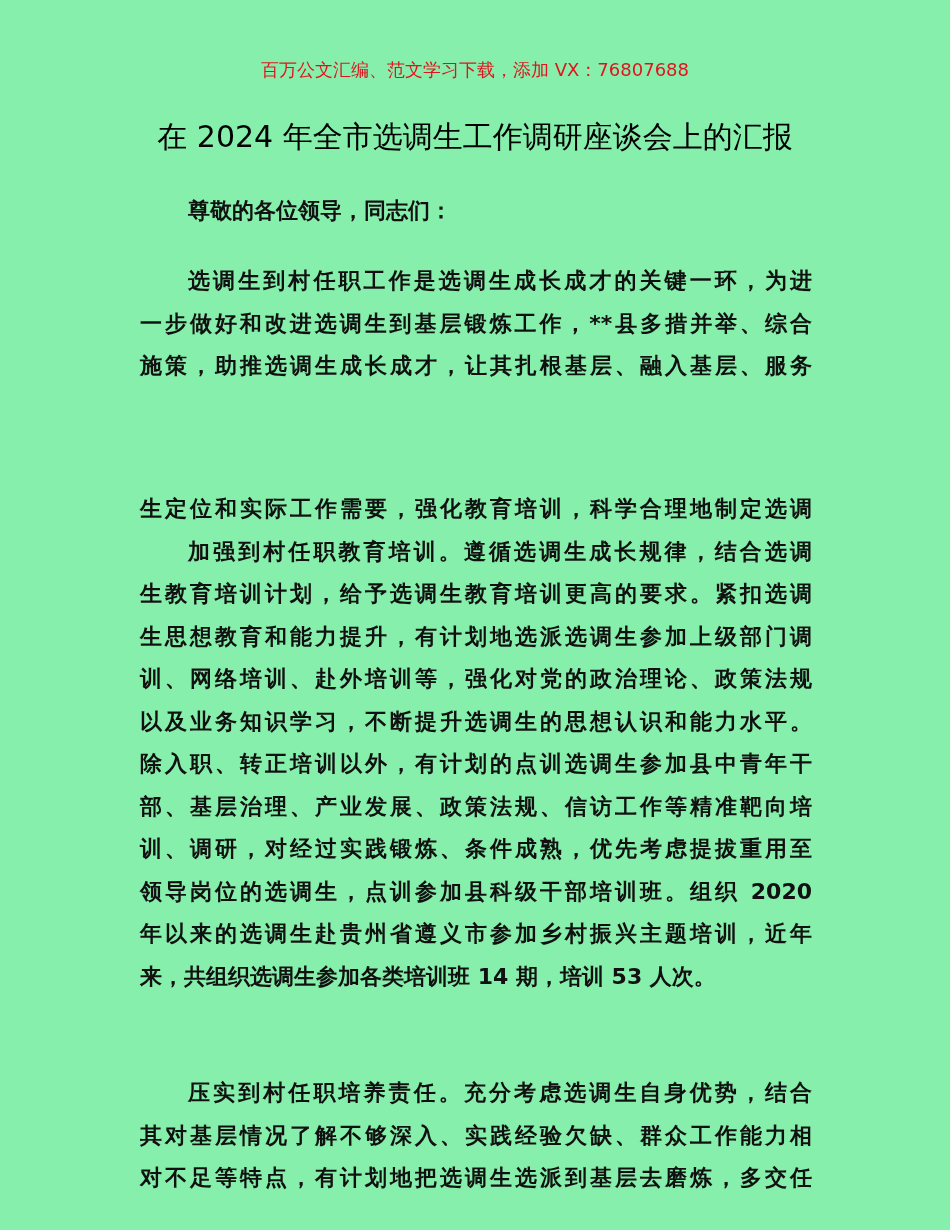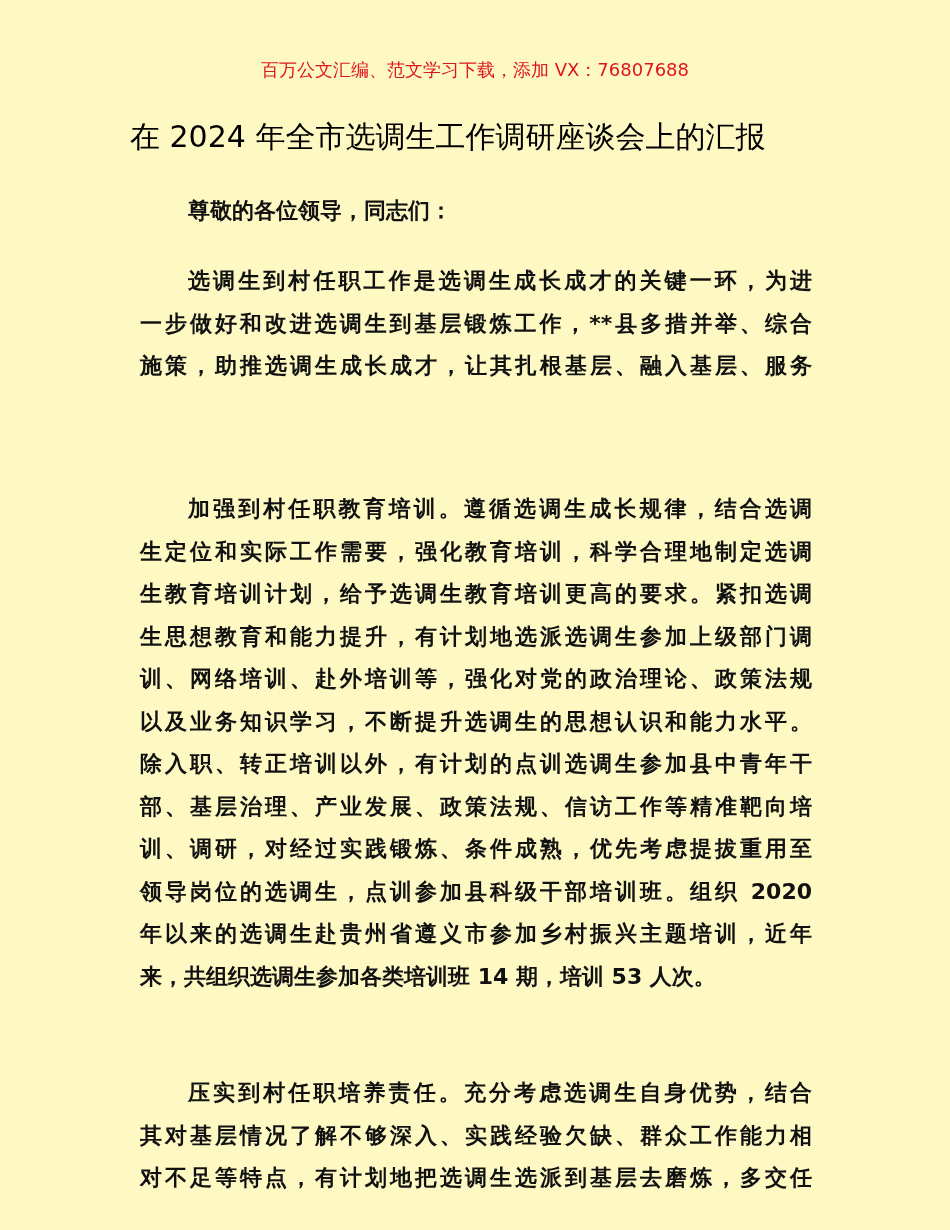--- a/index.html
+++ b/index.html
@@ -12,39 +12,39 @@
       height: 1230px;
       overflow: hidden;
       position: relative;
       font-family: "DejaVu Sans", "Liberation Sans", sans-serif;
       color: #000000;
     }
     .page {
       position: absolute;
       left: 0; top: 0;
       width: 950px; height: 1230px;
-      background: #fef9c3;
+      background: #86efac;
     }
     .header-note {
       position: absolute;
       top: 56px;
       left: 0;
       width: 950px;
       text-align: center;
       font-size: 18px;
       line-height: 28px;
       color: #e0141e;
       letter-spacing: 0px;
     }
     .title {
       position: absolute;
       top: 114px;
       left: 130px;
       width: 690px;
-      text-align: left;
+      text-align: center;
       font-size: 30px;
       line-height: 46px;
       color: #000000;
     }
     .title .line { display: block; white-space: nowrap; }
     .body {
       position: absolute;
       left: 140px;
       width: 672px;
       font-size: 22px;
@@ -89,22 +89,22 @@
   <div class="body p1">
     <p class="para">
       <span class="ln indent">选调生到村任职工作是选调生成长成才的关键一环，为进</span>
       <span class="ln">一步做好和改进选调生到基层锻炼工作，**县多措并举、综合</span>
       <span class="ln">施策，助推选调生成长成才，让其扎根基层、融入基层、服务</span>
     </p>
   </div>
 
   <div class="body p2">
     <p class="para">
+      <span class="ln">生定位和实际工作需要，强化教育培训，科学合理地制定选调</span>
       <span class="ln indent">加强到村任职教育培训。遵循选调生成长规律，结合选调</span>
-      <span class="ln">生定位和实际工作需要，强化教育培训，科学合理地制定选调</span>
       <span class="ln">生教育培训计划，给予选调生教育培训更高的要求。紧扣选调</span>
       <span class="ln">生思想教育和能力提升，有计划地选派选调生参加上级部门调</span>
       <span class="ln">训、网络培训、赴外培训等，强化对党的政治理论、政策法规</span>
       <span class="ln">以及业务知识学习，不断提升选调生的思想认识和能力水平。</span>
       <span class="ln">除入职、转正培训以外，有计划的点训选调生参加县中青年干</span>
       <span class="ln">部、基层治理、产业发展、政策法规、信访工作等精准靶向培</span>
       <span class="ln">训、调研，对经过实践锻炼、条件成熟，优先考虑提拔重用至</span>
       <span class="ln">领导岗位的选调生，点训参加县科级干部培训班。组织 2020</span>
       <span class="ln">年以来的选调生赴贵州省遵义市参加乡村振兴主题培训，近年</span>
       <span class="ln last">来，共组织选调生参加各类培训班 14 期，培训 53 人次。</span>

